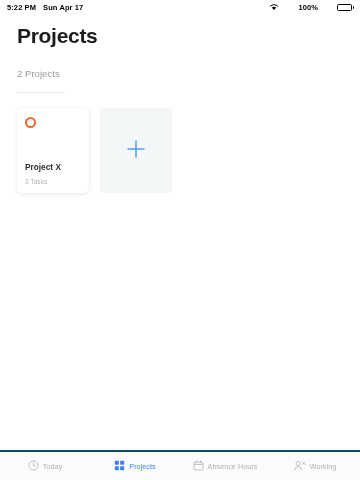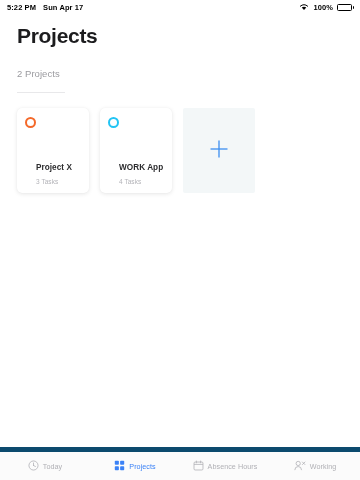--- a/index.html
+++ b/index.html
@@ -37,21 +37,21 @@
   }
   .status-left {
     display: flex;
     align-items: flex-start;
     gap: 7px;
   }
   .status-right {
     margin-left: auto;
     display: flex;
     align-items: center;
-    gap: 4px;
+    gap: 19px;
   }
   .wifi-icon { display: block; }
   .battery {
     display: flex;
     align-items: center;
   }
   .battery-body {
     width: 15px;
     height: 7px;
     border: 1px solid #000;
@@ -111,21 +111,21 @@
   }
   .project-card {
     width: 72px;
     height: 85px;
     background: #ffffff;
     border-radius: 5px;
     box-shadow: 0 1px 4px rgba(0,0,0,0.10), 0 0 1px rgba(0,0,0,0.06);
     box-sizing: border-box;
     padding: 9px 8px 8px 8px;
     display: flex;
-    flex-direction: row;
+    flex-direction: column;
     position: relative;
   }
   .card-ring {
     width: 11px;
     height: 11px;
     border-radius: 50%;
     border: 2.5px solid #f4692a;
     box-sizing: border-box;
   }
   .card-ring.cyan { border-color: #22c4f4; }
@@ -153,21 +153,21 @@
     display: flex;
     align-items: center;
     justify-content: center;
   }
   .plus-icon { display: block; }
 
   
   .tabbar {
     flex: 0 0 28px;
     height: 28px;
-    border-top: 5px solid #0c4a6e;
+    border-top: 2px solid #0c4a6e;
     background: #fbfbfb;
     display: flex;
     align-items: center;
   }
   .tab {
     flex: 1 1 0;
     display: flex;
     align-items: center;
     justify-content: center;
     gap: 4px;
@@ -217,27 +217,20 @@
     <div class="card-row">
 
       <div class="project-card">
         <span class="card-ring"></span>
         <div class="card-text">
           <div class="card-title">Project X</div>
           <div class="card-meta">3 Tasks</div>
         </div>
       </div>
 
-      <div class="project-card">
-        <span class="card-ring cyan"></span>
-        <div class="card-text">
-          <div class="card-title">WORK App</div>
-          <div class="card-meta">4 Tasks</div>
-        </div>
-      </div>
 
       <div class="add-card">
         <span class="plus-icon">
           <svg width="22" height="22" viewBox="0 0 22 22">
             <line x1="11" y1="2.5" x2="11" y2="19.5" stroke="#3b8ef0" stroke-width="1.3"></line>
             <line x1="2.5" y1="11" x2="19.5" y2="11" stroke="#3b8ef0" stroke-width="1.3"></line>
           </svg>
         </span>
       </div>
 

